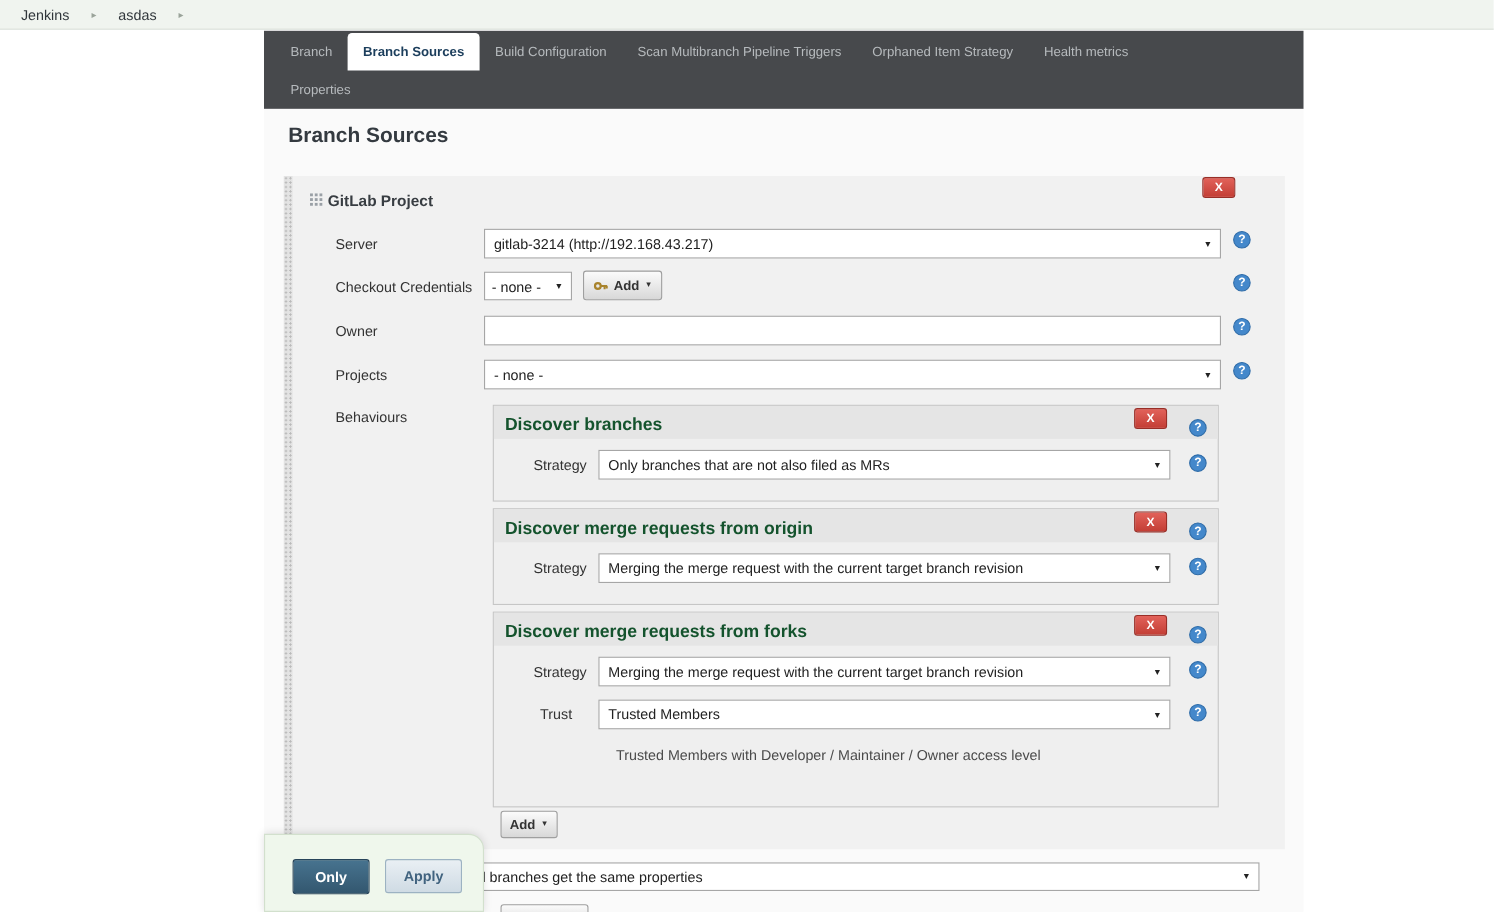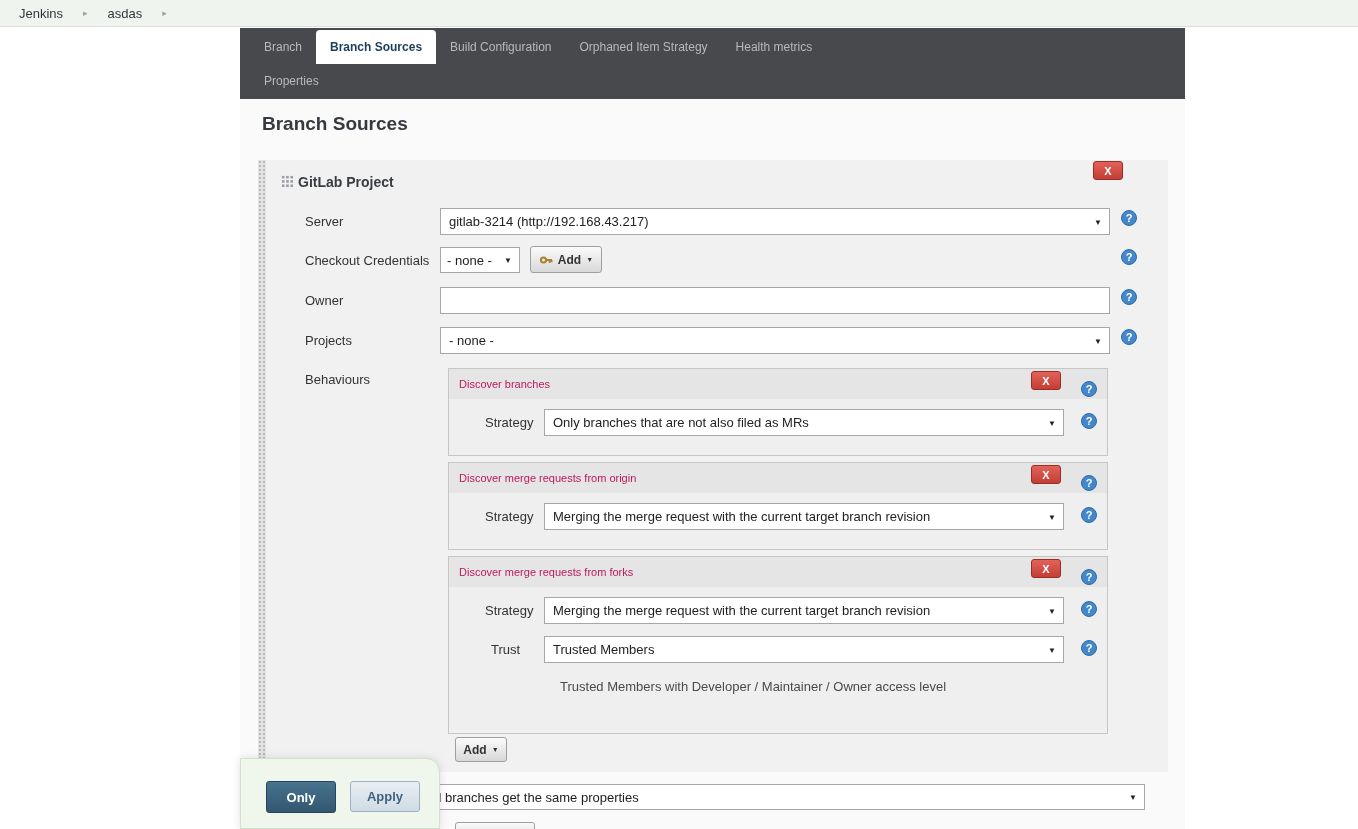--- a/index.html
+++ b/index.html
@@ -42,21 +42,21 @@
   .help { position:absolute; width:16px; height:16px; border-radius:50%; background:#4488cb;
     border:1px solid #2f6ca8; color:#fff; font-size:11px; font-weight:bold;
     display:flex; align-items:center; justify-content:center; cursor:pointer; }
   .btn-gray { position:absolute; background:linear-gradient(#fbfbfb,#d8d8d8); border:1px solid #9f9f9f;
     border-radius:3px; font-size:12px; font-weight:bold; color:#333;
     display:flex; align-items:center; justify-content:center; gap:5px; cursor:pointer; }
   .btn-caret { font-size:7px; color:#333; }
 
   .block { position:absolute; width:660px; background:#efefef; border:1px solid #c6c6c6; }
   .block-header { position:absolute; left:0; top:0; right:0; height:30px; background:#e5e5e5; }
-  .block-title { position:absolute; left:10px; top:9px; font-size:11px; font-weight:normal; color:#be185d; }
+  .block-title { position:absolute; left:10px; top:9px; font-size:16px; font-weight:bold; color:#14532d; }
   .note { position:absolute; font-size:13px; color:#4a4a4a; white-space:nowrap; }
 
   .prop-select { left:178px; top:685px; width:727px; height:26px; z-index:1; }
   .cutoff { left:215px; top:723px; width:80px; height:20px; }
 
   .savebar { position:absolute; left:240px; top:758px; width:200px; height:71px; background:#eff7ec;
     border:1px solid #d2e0cd; border-radius:0 14px 0 0; box-shadow:0 0 8px rgba(0,0,0,0.12); z-index:10; }
   .save-btn { position:absolute; left:25px; top:22px; width:70px; height:32px;
     background:linear-gradient(#47738f,#33576f); border:1px solid #27445a; border-radius:3px;
     color:#fff; font-weight:bold; font-size:13px; display:flex; align-items:center; justify-content:center; cursor:pointer; }
@@ -74,20 +74,21 @@
     <span class="crumb-sep">▸</span>
     <span class="crumb">asdas</span>
     <span class="crumb-sep">▸</span>
   </header>
 
   <nav class="tabbar">
     <div class="tabrow">
       <span class="tab">Branch</span>
       <span class="tab active">Branch Sources</span>
       <span class="tab">Build Configuration</span>
+      <span class="tab">Scan Multibranch Pipeline Triggers</span>
       <span class="tab">Orphaned Item Strategy</span>
       <span class="tab">Health metrics</span>
     </div>
     <div class="tabrow second">
       <span class="tab">Properties</span>
     </div>
   </nav>
 
   <main class="content">
     <h1 class="page-title">Branch Sources</h1>

